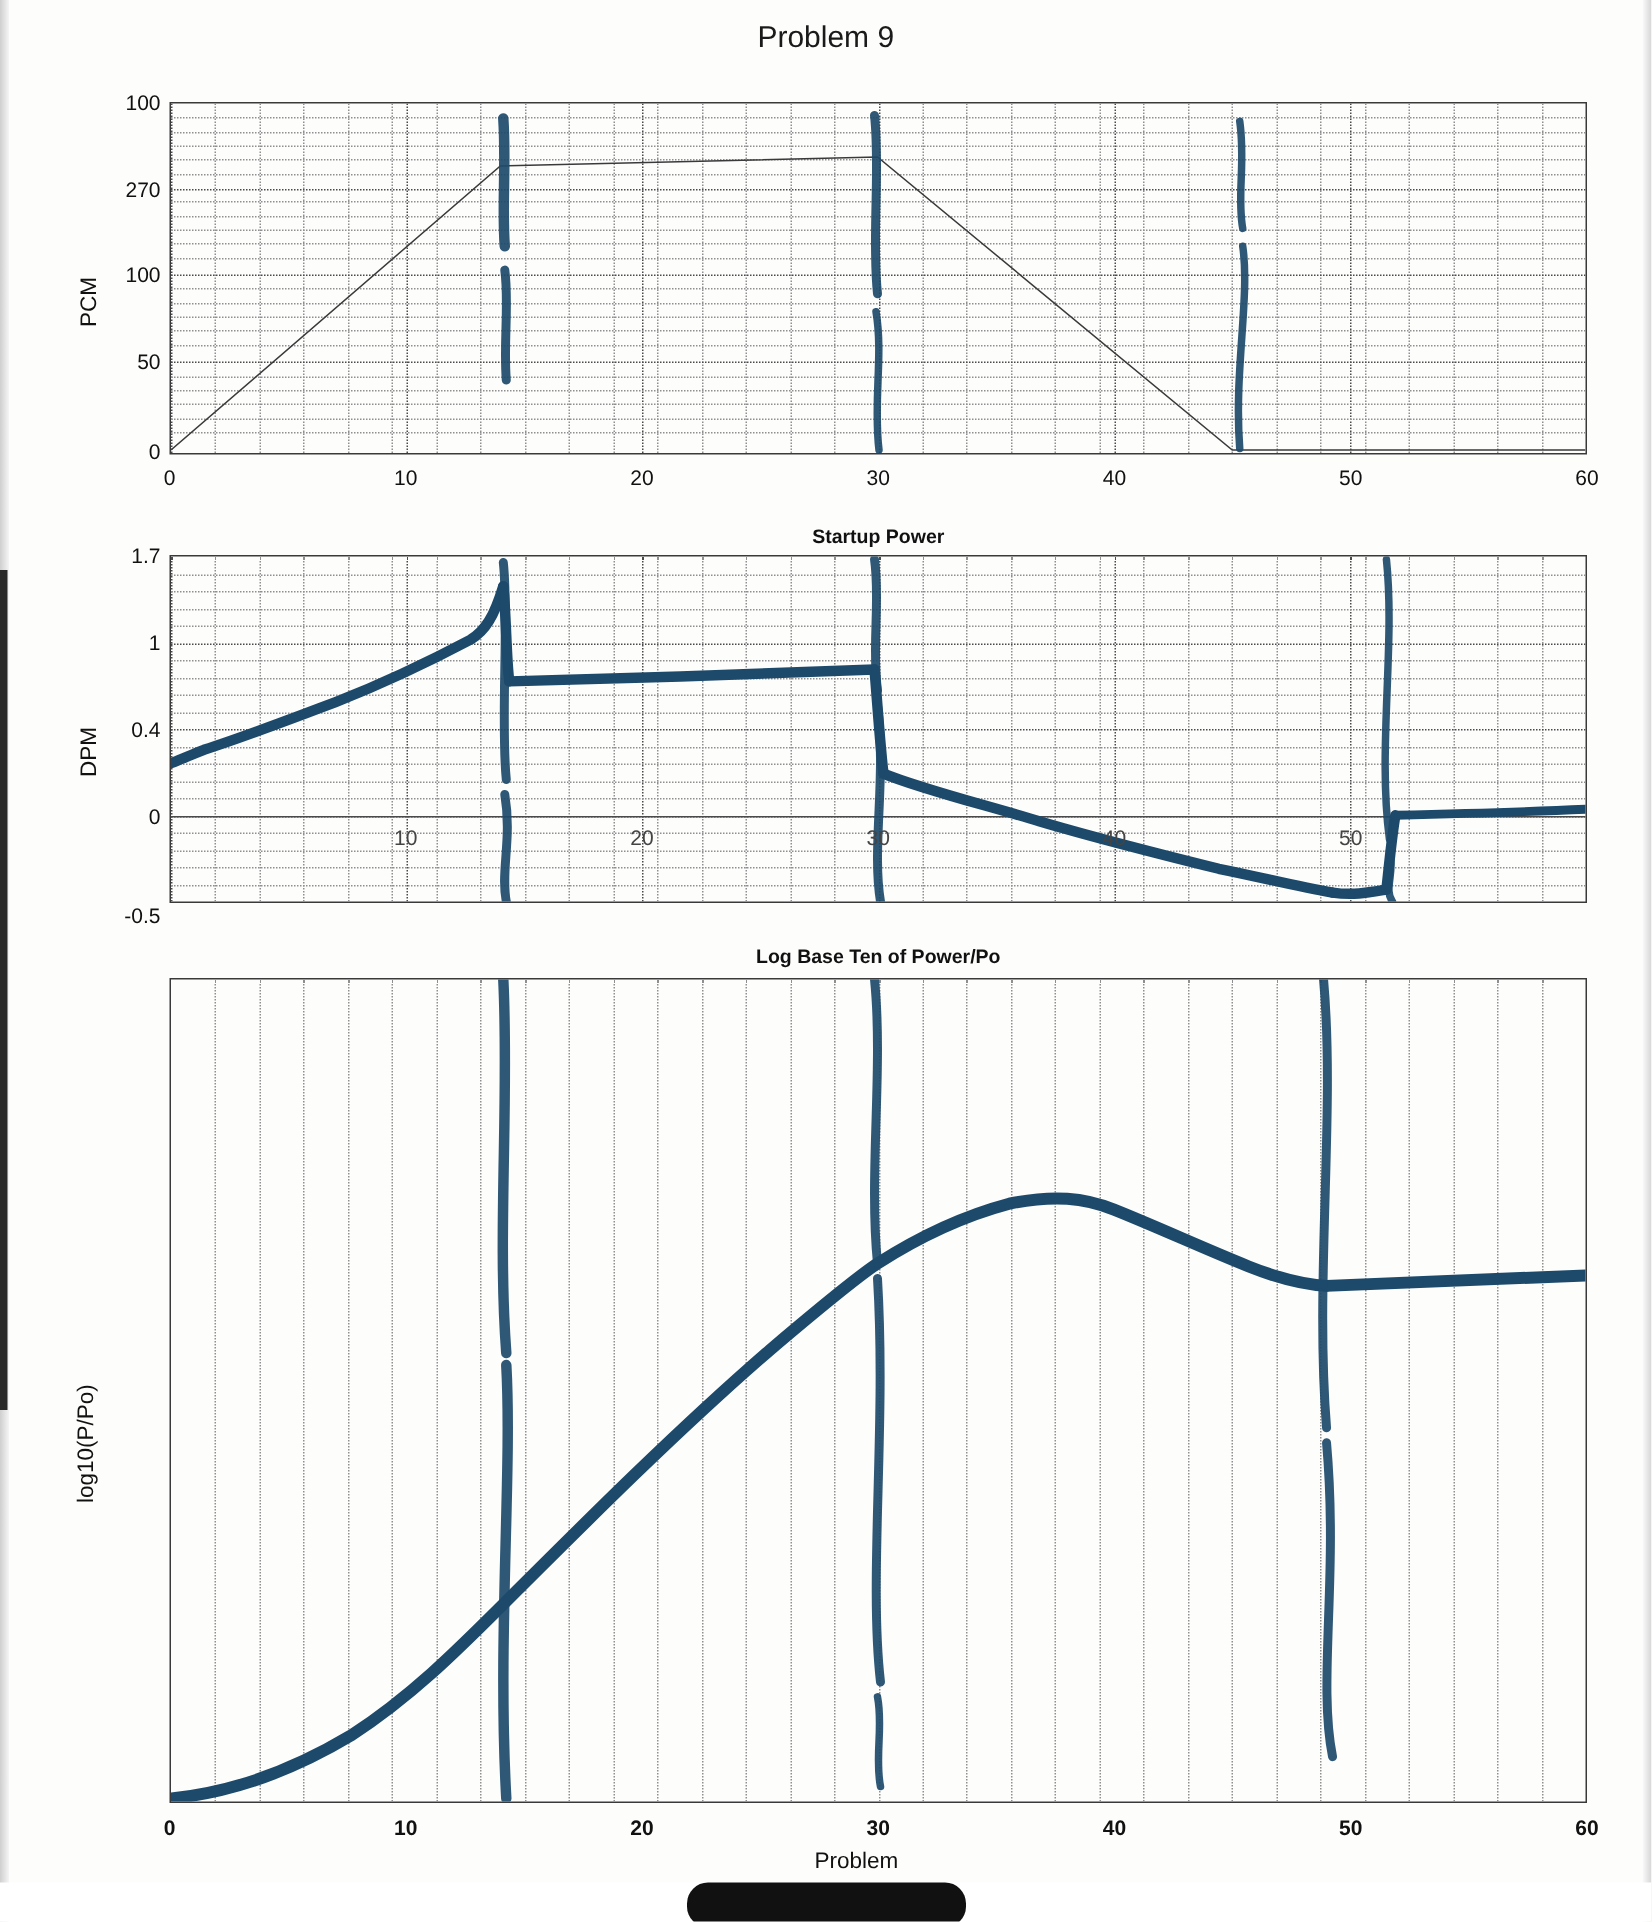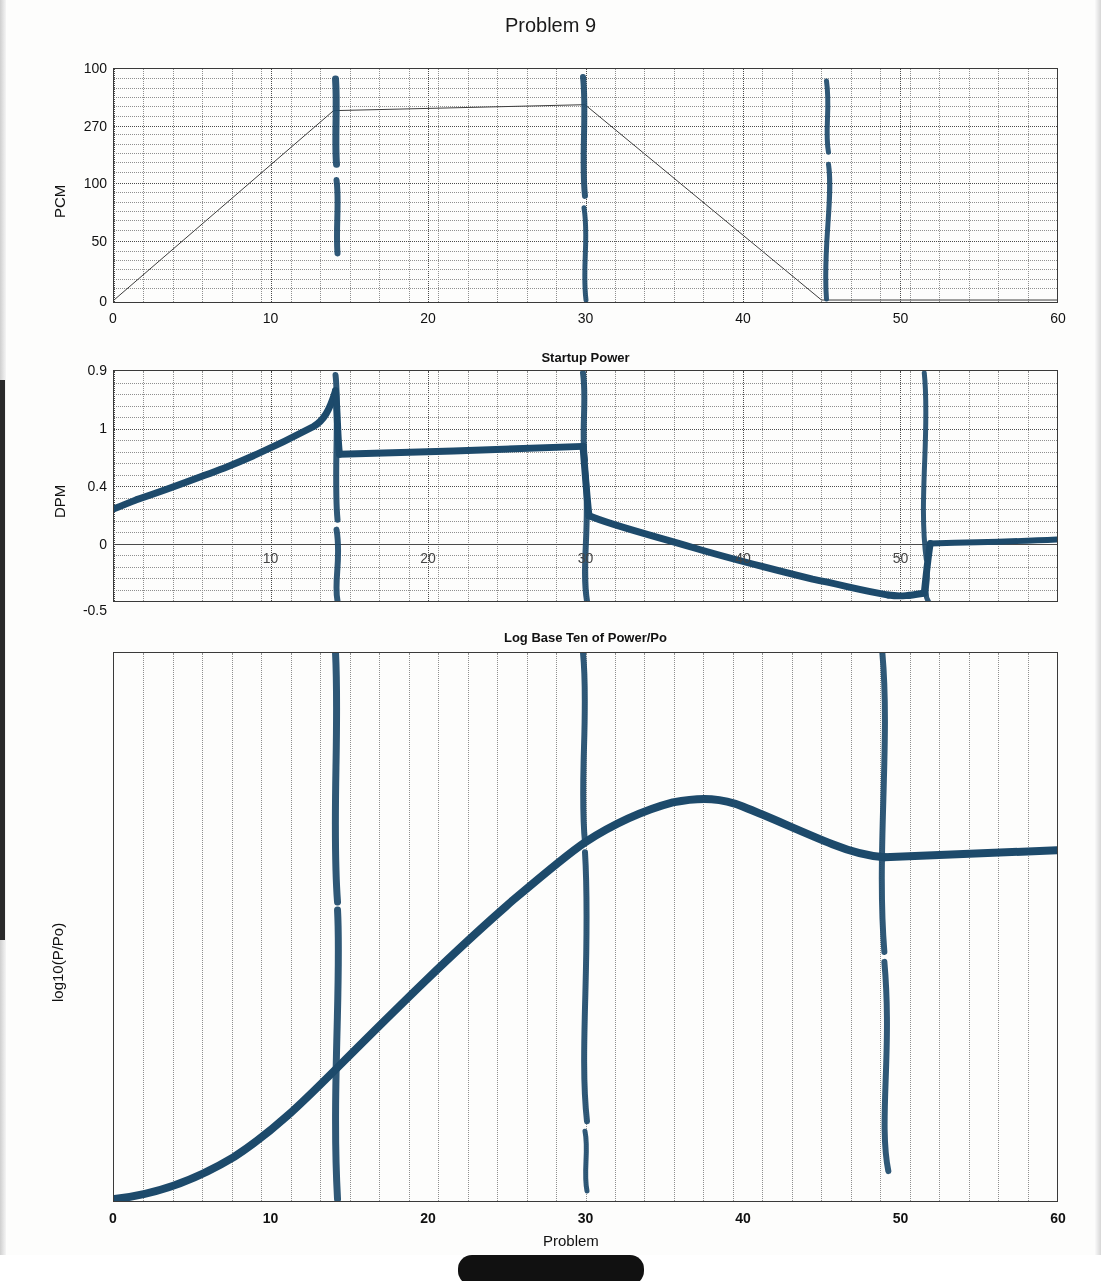--- a/index.html
+++ b/index.html
@@ -215,21 +215,21 @@
         <path class="smudge" style="stroke-width:6" d="M223,160 C228,190 220,212 224,232"></path>
         <path class="smudge" style="stroke-width:6" d="M470,2 C474,30 468,60 472,90"></path>
         <path class="smudge" style="stroke-width:6" d="M472,100 C478,150 468,196 474,232"></path>
         <path class="smudge" style="stroke-width:5" d="M812,2 C818,60 806,130 814,190"></path>
         <path class="smudge" style="stroke-width:5" d="M814,198 C818,212 810,224 816,232"></path>
       </svg>
     </div>
 
     <div class="axis-label-y" style="left:-62px;top:148px;">DPM</div>
 
-    <div class="tick-y" style="left:-50px;top:0px;width:44px;">0.9</div>
+    <div class="tick-y" style="left:-50px;top:0px;width:44px;">1.7</div>
     <div class="tick-y" style="left:-50px;top:58px;width:44px;">1</div>
     <div class="tick-y" style="left:-50px;top:116px;width:44px;">0.4</div>
     <div class="tick-y" style="left:-50px;top:174px;width:44px;">0</div>
     <div class="tick-y" style="left:-50px;top:240px;width:44px;">-0.5</div>
 
     <div class="tick-x" style="left:157.5px;top:180px;color:#444;">10</div>
     <div class="tick-x" style="left:315px;top:180px;color:#444;">20</div>
     <div class="tick-x" style="left:472.5px;top:180px;color:#444;">30</div>
     <div class="tick-x" style="left:630px;top:180px;color:#444;">40</div>
     <div class="tick-x" style="left:787.5px;top:180px;color:#444;">50</div>

